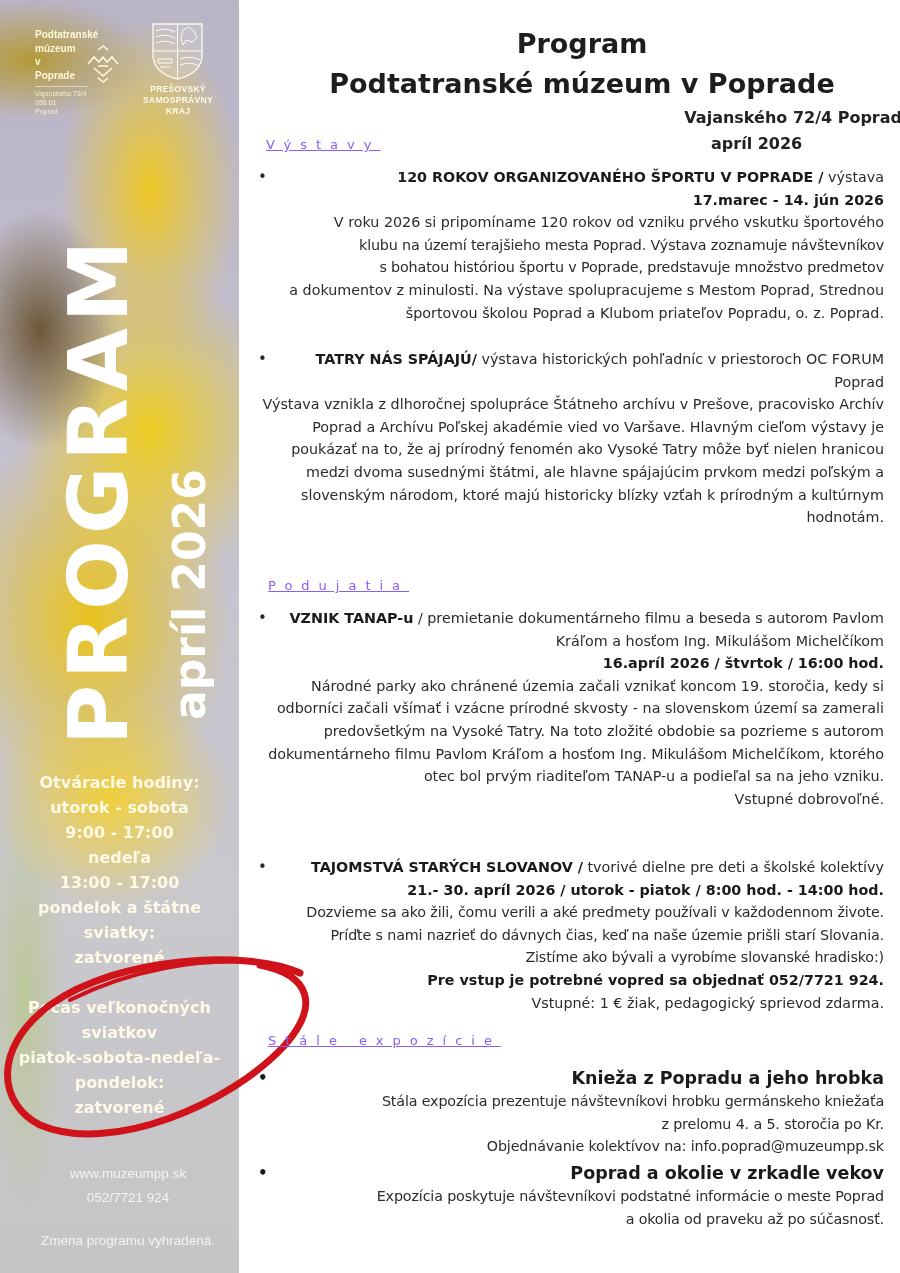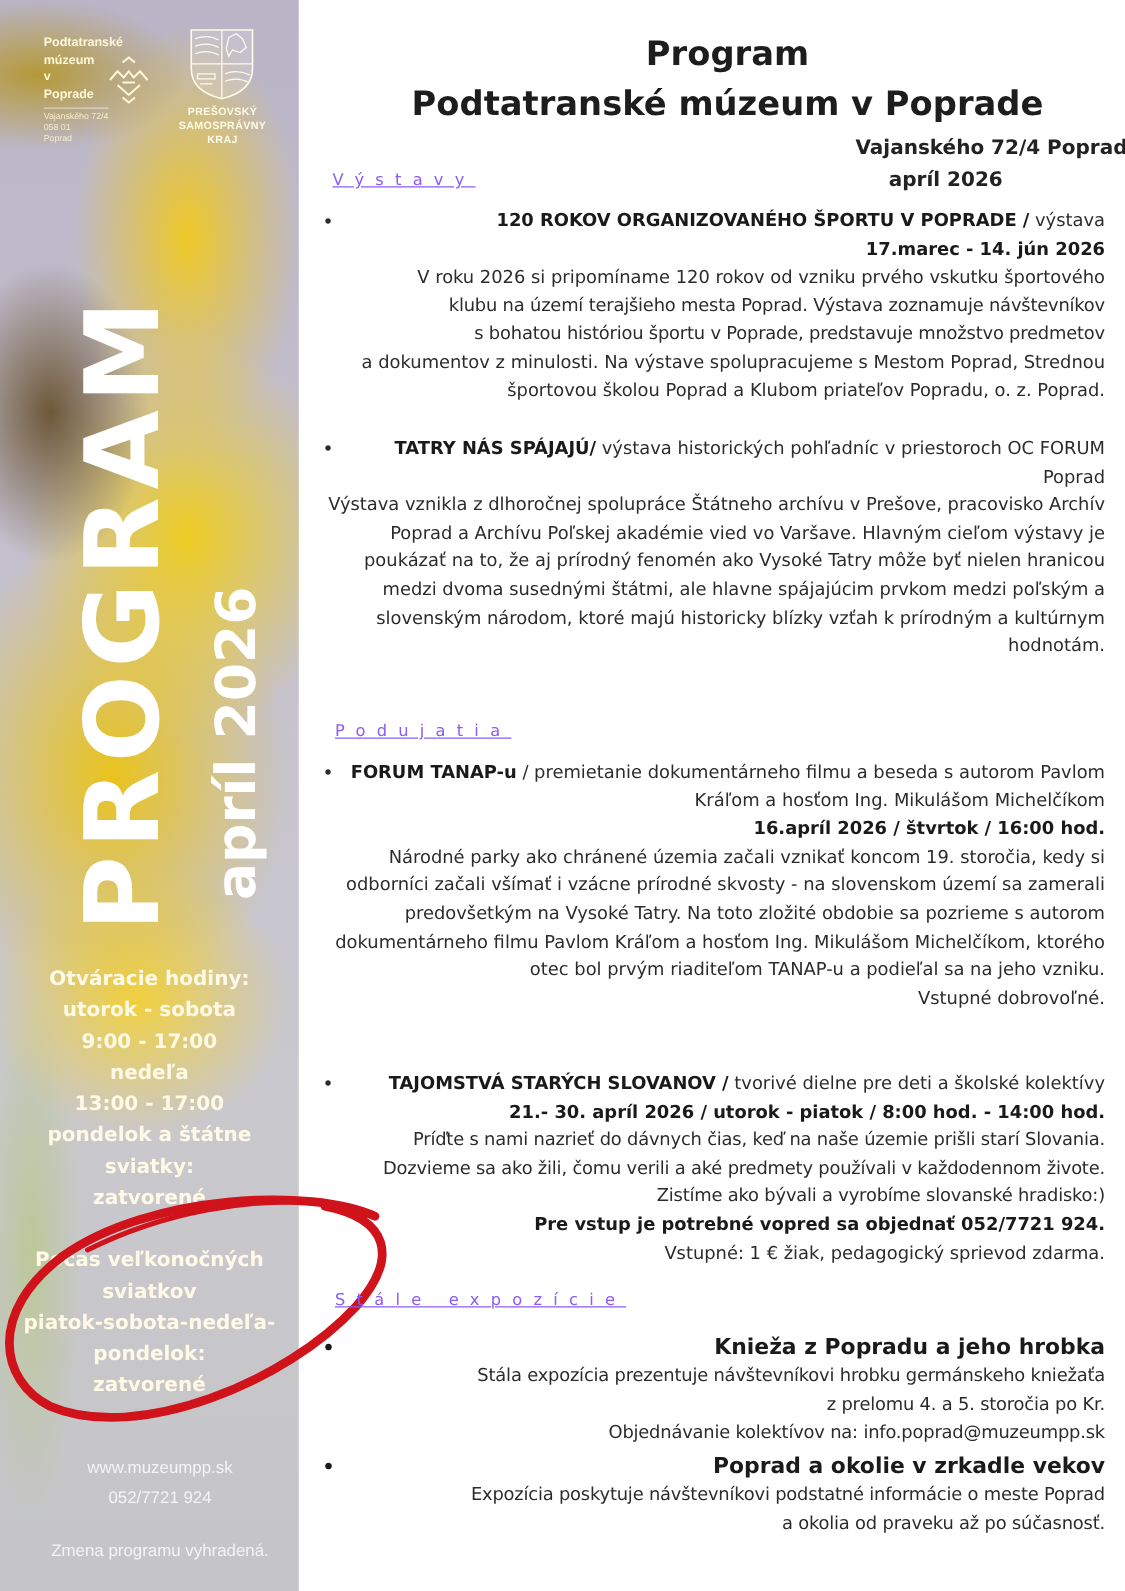--- a/index.html
+++ b/index.html
@@ -178,31 +178,31 @@
   </div>
 
   <div class="blk just" style="top:348px">
     <p class="bul just"><span class="b">TATRY NÁS SPÁJAJÚ/</span><span> výstava historických pohľadníc v priestoroch OC FORUM Poprad</span></p>
     <p class="just">Výstava vznikla z dlhoročnej spolupráce Štátneho archívu v Prešove, pracovisko Archív Poprad a Archívu Poľskej akadémie vied vo Varšave. Hlavným cieľom výstavy je poukázať na to, že aj prírodný fenomén ako Vysoké Tatry môže byť nielen hranicou medzi dvoma susednými štátmi, ale hlavne spájajúcim prvkom medzi poľským a slovenským národom, ktoré majú historicky blízky vzťah k prírodným a kultúrnym hodnotám.</p>
   </div>
 
   <div class="sec-head" style="top:578px; left:20px">Podujatia</div>
 
   <div class="blk" style="top:607px">
-    <p class="bul"><span class="b">FORUM TANAP-u</span><span> / premietanie dokumentárneho filmu a beseda s autorom Pavlom Kráľom a hosťom Ing. Mikulášom Michelčíkom</span></p>
+    <p class="bul"><span class="b">VZNIK TANAP-u</span><span> / premietanie dokumentárneho filmu a beseda s autorom Pavlom Kráľom a hosťom Ing. Mikulášom Michelčíkom</span></p>
     <p class="b">16.apríl 2026 / štvrtok / 16:00 hod.</p>
     <p class="just">Národné parky ako chránené územia začali vznikať koncom 19. storočia, kedy si odborníci začali všímať i vzácne prírodné skvosty - na slovenskom území sa zamerali predovšetkým na Vysoké Tatry. Na toto zložité obdobie sa pozrieme s autorom dokumentárneho filmu Pavlom Kráľom a hosťom Ing. Mikulášom Michelčíkom, ktorého otec bol prvým riaditeľom TANAP-u a podieľal sa na jeho vzniku.</p>
     <p>Vstupné dobrovoľné.</p>
   </div>
 
   <div class="blk" style="top:856px">
     <p class="bul"><span class="b">TAJOMSTVÁ STARÝCH SLOVANOV /</span><span> tvorivé dielne pre deti a školské kolektívy</span></p>
     <p class="b">21.- 30. apríl 2026 / utorok - piatok / 8:00 hod. - 14:00 hod.</p>
+    <p class="tight">Dozvieme sa ako žili, čomu verili a aké predmety používali v každodennom živote.</p>
     <p class="tight">Príďte s nami nazrieť do dávnych čias, keď na naše územie prišli starí Slovania.</p>
-    <p class="tight">Dozvieme sa ako žili, čomu verili a aké predmety používali v každodennom živote.</p>
     <p class="tight">Zistíme ako bývali a vyrobíme slovanské hradisko:)</p>
     <p class="b">Pre vstup je potrebné vopred sa objednať 052/7721 924.</p>
     <p>Vstupné: 1 € žiak, pedagogický sprievod zdarma.</p>
   </div>
 
   <div class="sec-head" style="top:1033px; left:20px">Stále expozície</div>
 
   <div class="blk" style="top:1066px">
     <p class="bul big">Knieža z Popradu a jeho hrobka</p>
     <p class="tight">Stála expozícia prezentuje návštevníkovi hrobku germánskeho kniežaťa</p>

